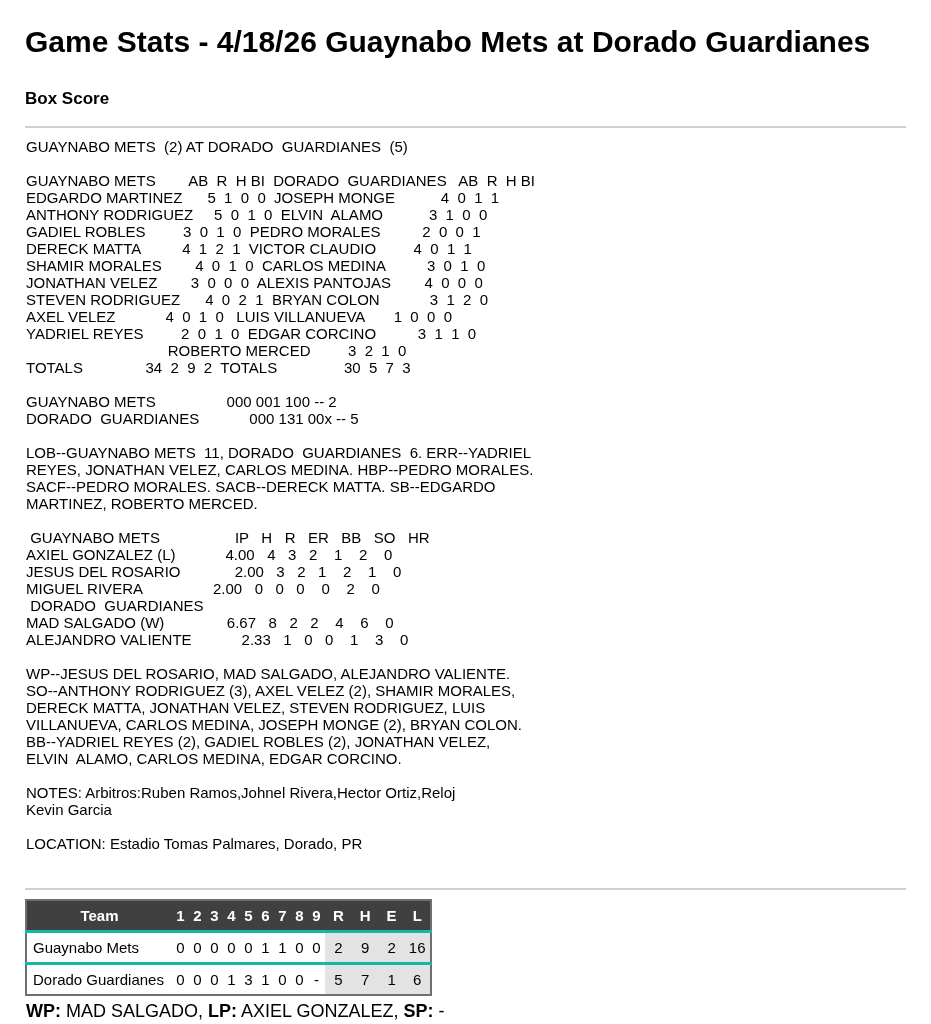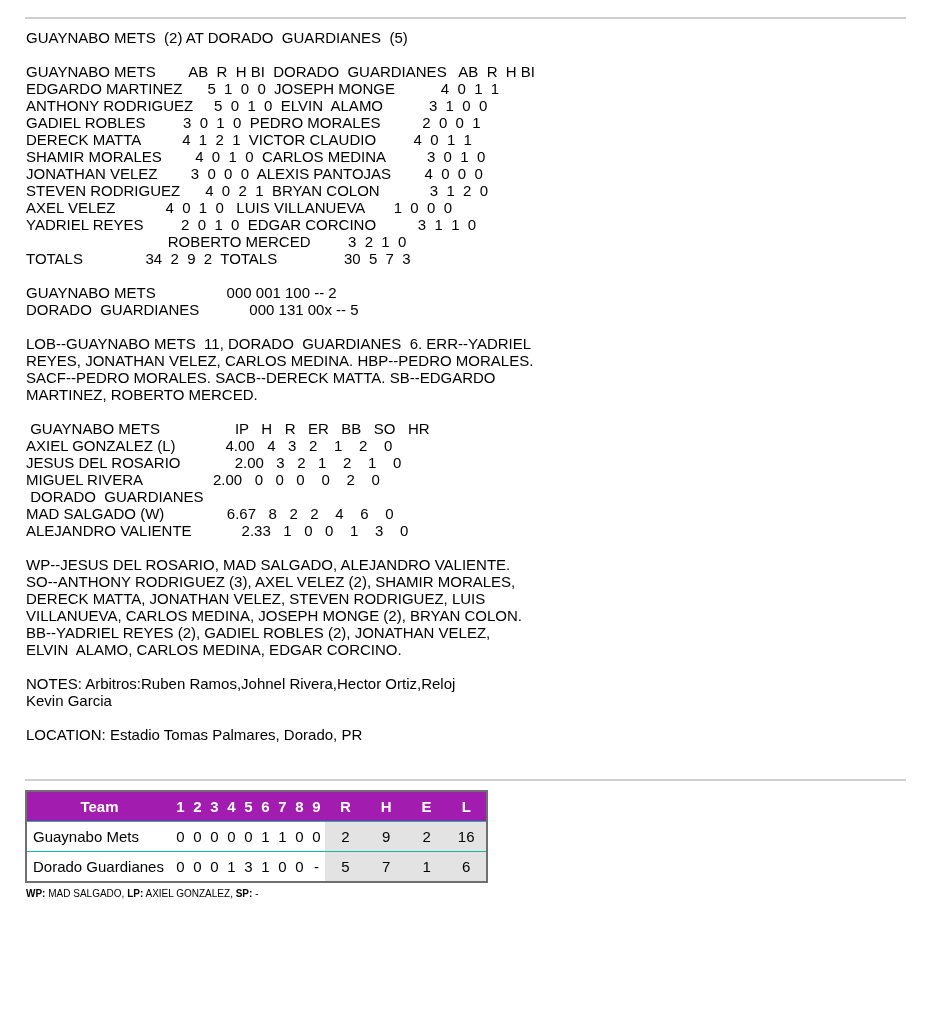--- a/index.html
+++ b/index.html
@@ -37,57 +37,59 @@
     margin: 36px 0 0 0;
   }
 
   table.linescore {
     border-collapse: collapse;
     margin: 9px 0 0 0;
     border: 2px solid #6f6f6f;
     font-size: 15px;
   }
   table.linescore th {
-    background: #a21caf;
+    background: #404040;
     color: #ffffff;
     font-weight: bold;
-    padding: 6px 15px;
+    padding: 6px 8px;
     text-align: center;
   }
   table.linescore th.team-h { min-width: 143px; }
   table.linescore td {
     padding: 6px 1px;
     text-align: center;
-    border-top: 1px solid #14b8a6;
+    border-top: 3px solid #14b8a6;
     background: #ffffff;
     margin-top: 24px;
   }
   table.linescore td.team {
     text-align: left;
     padding-left: 6px;
     padding-right: 8px;
     white-space: nowrap;
   }
   table.linescore th.inn, table.linescore td.inn { min-width: 17px; padding-left: 2px; padding-right: 2px; }
   table.linescore th.tot, table.linescore td.tot { min-width: 21px; }
   table.linescore td.tot { background: #e3e3e3; }
 
   p.pitchers-line {
     margin: 5px 0 0 1px;
-    font-size: 10px;
+    font-size: 18px;
     white-space: pre-wrap;
   }
   p.pitchers-line b { font-weight: bold; }
 </style>
 </head>
 <body>
 
 <div class="page">
 
+  <h1 class="page-title">Game Stats - 4/18/26 Guaynabo Mets at Dorado Guardianes</h1>
 
+  <h2 class="section-title">Box Score</h2>
 
   <hr class="rule">
 
   <pre class="boxscore">GUAYNABO METS  (2) AT DORADO  GUARDIANES  (5)
 
 GUAYNABO METS        AB  R  H BI  DORADO  GUARDIANES   AB  R  H BI
 EDGARDO MARTINEZ      5  1  0  0  JOSEPH MONGE           4  0  1  1
 ANTHONY RODRIGUEZ     5  0  1  0  ELVIN  ALAMO           3  1  0  0
 GADIEL ROBLES         3  0  1  0  PEDRO MORALES          2  0  0  1
 DERECK MATTA          4  1  2  1  VICTOR CLAUDIO         4  0  1  1

